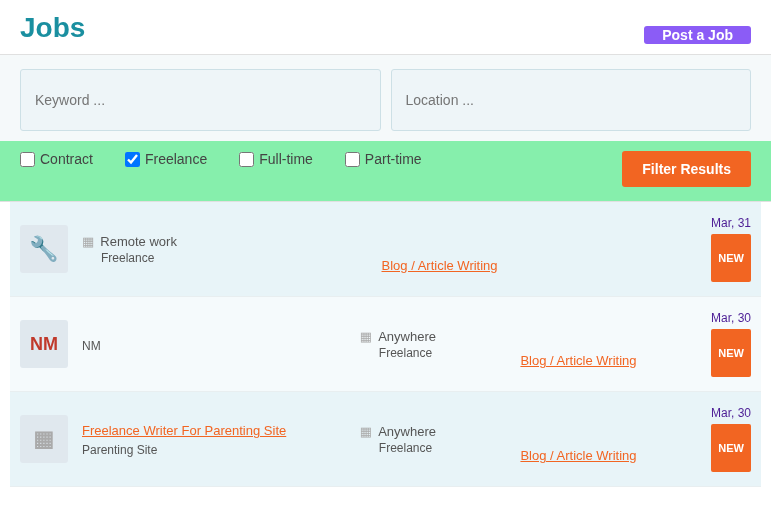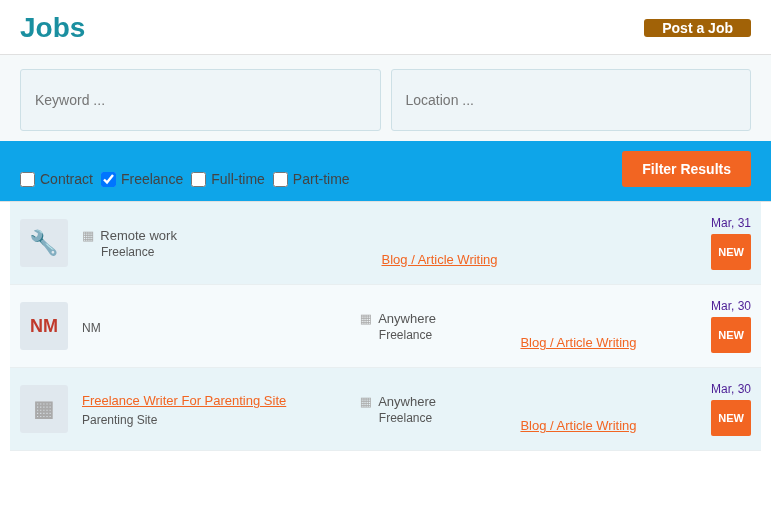--- a/index.html
+++ b/index.html
@@ -8,31 +8,31 @@
       background: #fff;
       color: #333;
       width: 771px;
       min-height: 517px;
     }
 
     
     .header {
       display: flex;
       justify-content: space-between;
-      align-items: center;
+      align-items: flex-end;
       padding: 12px 20px 10px 20px;
       border-bottom: 1px solid #e0e0e0;
     }
     .page-title {
       font-size: 28px;
       font-weight: bold;
       color: #1a8fa0;
     }
     .post-job-button {
-      background: #a16207;
+      background: #8b5cf6;
       color: #fff;
       border: none;
       padding: 1px 18px;
       font-size: 14px;
       font-weight: bold;
       border-radius: 3px;
       cursor: pointer;
     }
 
     
@@ -49,24 +49,24 @@
       border-radius: 3px;
       font-size: 14px;
       color: #999;
       background: #eef5f8;
       outline: none;
     }
 
     
     .filter-row {
       display: flex;
-      align-items: flex-end;
-      gap: 8px;
+      align-items: flex-start;
+      gap: 32px;
       padding: 10px 20px 14px 20px;
-      background: #0ea5e9;
+      background: #86efac;
       border-bottom: 1px solid #e0e0e0;
     }
     .filter-item {
       display: flex;
       align-items: center;
       gap: 5px;
       font-size: 14px;
       color: #444;
     }
     .filter-item input[type="checkbox"] {
@@ -172,21 +172,21 @@
     .job-date {
       font-size: 12px;
       color: #4c1d95;
       margin-bottom: 4px;
     }
     .new-badge {
       background: #f26522;
       color: #fff;
       font-size: 11px;
       font-weight: bold;
-      padding: 12px 7px;
+      padding: 18px 7px;
       border-radius: 2px;
       display: inline-block;
     }
 
     
     .tools-icon {
       font-size: 24px;
     }
     .grid-icon {
       font-size: 13px;

